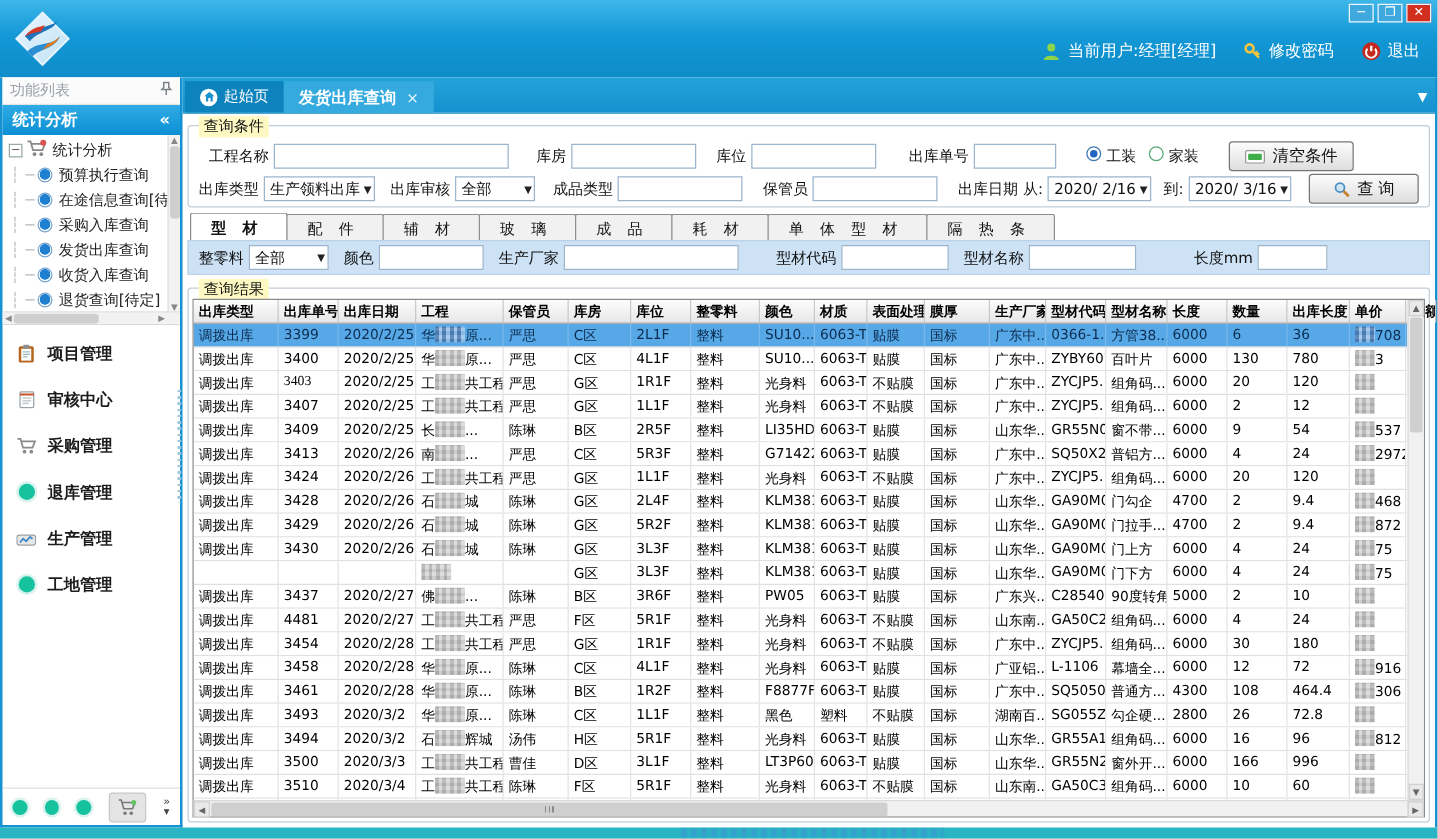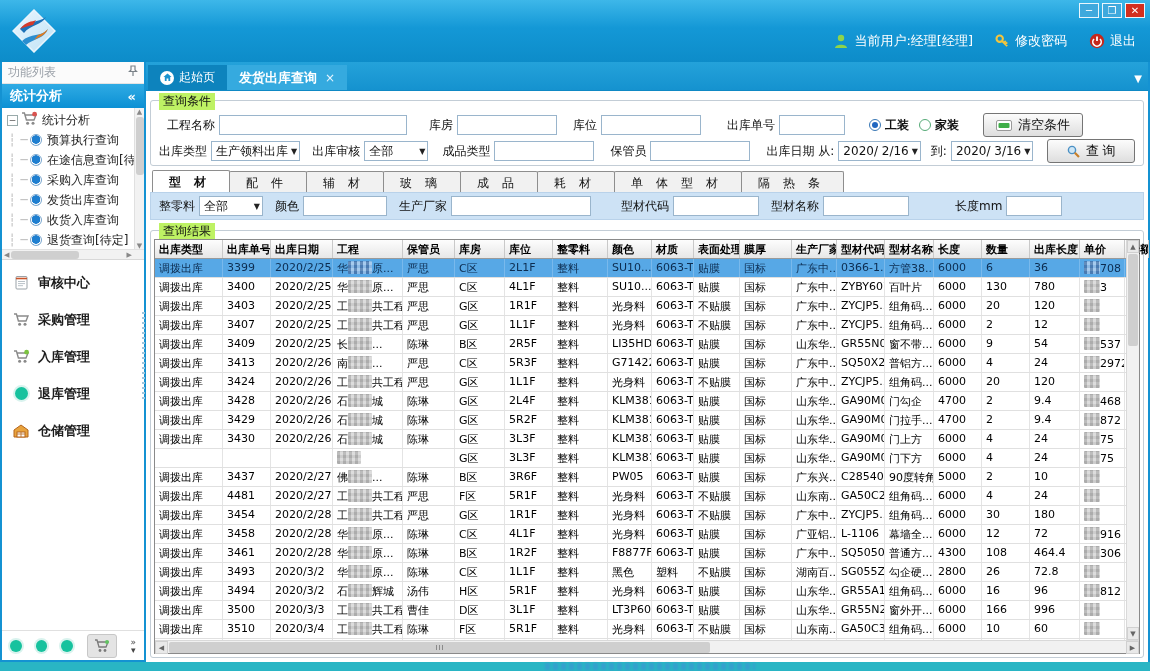--- a/index.html
+++ b/index.html
@@ -63,31 +63,31 @@
   .tab{height:25px;display:flex;align-items:center;padding:0 12px;color:#fff;font-size:12px;cursor:pointer;}
   .tab.home{background:#0d83bd;gap:5px;margin-left:2px;}
   .tab.active{background:#35aadf;font-weight:bold;font-size:13px;gap:8px;}
   .tab .x{font-weight:normal;color:#e8f6ff;font-size:12px;}
   .home-ic{width:14px;height:14px;border-radius:50%;background:#fff;display:inline-flex;align-items:center;justify-content:center;}
   .tab-overflow{position:absolute;right:6px;bottom:6px;color:#fff;font-size:10px;cursor:pointer;}
   .content{flex:1;background:#fff;padding:3px 4px 0 4px;display:flex;flex-direction:column;min-height:0;border-top:1px solid #0f89c4;}
 
   
   .groupbox{border:1px solid #c3cdd6;border-radius:3px;position:relative;}
-  .gb-label{position:absolute;top:-8px;left:8px;background:#bef264;padding:0 4px;font-size:12px;color:#111;}
+  .gb-label{position:absolute;top:-8px;left:8px;background:#fef9c3;padding:0 4px;font-size:12px;color:#111;}
 
   
   .query-box{height:66px;margin-top:6px;padding:12px 8px 4px 8px;flex:none;}
   .qrow{display:flex;align-items:center;height:24px;font-size:12px;color:#111;}
   .qrow label{margin-right:4px;white-space:nowrap;}
   .tbox{height:20px;border:1px solid #9ab5cc;background:#fff;}
   .dd{height:20px;border:1px solid #9ab5cc;background:#fff;display:flex;align-items:center;
     font-size:12px;padding:0 2px 0 4px;cursor:pointer;white-space:nowrap;}
   .dd .arr{margin-left:auto;font-size:8px;color:#222;padding-left:3px;}
-  .radio{display:inline-flex;align-items:center;gap:4px;margin-right:10px;cursor:pointer;font-weight:bold;}
+  .radio{display:inline-flex;align-items:flex-start;gap:4px;margin-right:10px;cursor:pointer;}
   .rdot{width:12px;height:12px;border-radius:50%;border:1px solid #5a7;background:#fff;position:relative;}
   .rdot.on{border-color:#3a78b5;}
   .rdot.on::after{content:"";position:absolute;inset:2px;border-radius:50%;background:#1f66c0;}
   .btn{height:24px;border:1px solid #757575;border-radius:3px;background:linear-gradient(180deg,#fcfcfc,#dedede);
     display:inline-flex;align-items:center;gap:6px;font-size:13px;padding:0 12px;cursor:pointer;color:#111;}
 
   
   .mat-tabs{display:flex;align-items:flex-end;height:22px;margin-top:4px;flex:none;padding-left:2px;}
   .mtab{height:21px;border:1px solid #8e8e8e;border-bottom:none;background:#f1f1f1;font-size:12px;color:#111;
     padding:3px 10px 0 16px;letter-spacing:13px;cursor:pointer;border-radius:2px 2px 0 0;margin-right:-1px;white-space:nowrap;}
@@ -256,64 +256,69 @@
         <div class="tree-hscroll">
           <span style="margin-left:2px">◀</span>
             <div class="thumb"></div>
             <div style="flex:1"></div>
             <span style="margin-right:12px">▶</span>
         </div>
       </div>
       <div class="menu" id="menu">
           <div class="menu-item">
             <span class="mi-icon">
+              <svg width="14" height="16" viewBox="0 0 14 16">
+     <rect x="1" y="2" width="12" height="13" rx="1.5" fill="#b5651d"></rect>
+     <rect x="3" y="4" width="8" height="9.5" fill="#fff"></rect>
+     <rect x="4.5" y="0.8" width="5" height="3" rx="1" fill="#8a8f94"></rect>
+     <path d="M4.2 6.5 H10 M4.2 8.5 H10 M4.2 10.5 H8" stroke="#9bb" stroke-width="0.9"></path>
+              </svg>
+            </span>
+    <span>项目管理</span>
+          </div>
+          <div class="menu-item">
+            <span class="mi-icon">
               <svg width="13" height="15" viewBox="0 0 13 15">
      <rect x="1" y="1.5" width="11" height="12.5" rx="1" fill="#fff" stroke="#9aa2a8"></rect>
      <path d="M1 3.5 H12" stroke="#c9542a" stroke-width="1.6"></path>
      <path d="M3 6.5 H10 M3 8.6 H10 M3 10.7 H8" stroke="#b9c2c8" stroke-width="1"></path>
               </svg>
             </span>
     <span>审核中心</span>
           </div>
           <div class="menu-item">
             <span class="mi-icon">
               <svg width="17" height="15" viewBox="0 0 17 15">
   <path d="M1 2 H3.4 L5.4 9 H13 L15 4 H4.2" fill="none" stroke="#8a8a8a" stroke-width="1.4"></path>
   <circle cx="6.6" cy="12.3" r="1.5" fill="#8a8a8a"></circle>
                 <circle cx="12" cy="12.3" r="1.5" fill="#8a8a8a"></circle>
   </svg>
             </span>
     <span>采购管理</span>
           </div>
           <div class="menu-item">
             <span class="mi-icon">
-              <svg width="17" height="15" viewBox="0 0 17 15">
-  <path d="M1 2 H3.4 L5.4 9 H13 L15 4 H4.2" fill="none" stroke="#8a8a8a" stroke-width="1.4"></path>
-  <circle cx="6.6" cy="12.3" r="1.5" fill="#8a8a8a"></circle>
-                <circle cx="12" cy="12.3" r="1.5" fill="#8a8a8a"></circle>
-  <circle cx="13.6" cy="3.2" r="2.4" fill="#7cc340"></circle>
+              <span class="ic-dot"></span>
+            </span>
+    <span>退库管理</span>
+          </div>
+          <div class="menu-item">
+            <span class="mi-icon">
+              <svg width="16" height="12" viewBox="0 0 16 12">
+     <rect x="0.5" y="3" width="15" height="8" rx="2" fill="#e7e7e7" stroke="#9aa2a8"></rect>
+     <path d="M3 9 L5.5 6 L8 8 L11 4.5 L13 6" stroke="#3f87c9" stroke-width="1.4" fill="none"></path>
               </svg>
             </span>
-    <span>入库管理</span>
+    <span>生产管理</span>
           </div>
           <div class="menu-item">
             <span class="mi-icon">
               <span class="ic-dot"></span>
             </span>
-    <span>退库管理</span>
-          </div>
-          <div class="menu-item">
-            <span class="mi-icon">
-              <svg width="16" height="14" viewBox="0 0 16 14">
-     <path d="M1 6 L8 1 L15 6 V13 H1 Z" fill="#e8a33d" stroke="#b5651d"></path>
-     <rect x="4" y="8" width="8" height="5" fill="#fff" stroke="#b5651d"></rect>
-     <path d="M4 10 H12 M8 8 V13" stroke="#b5651d" stroke-width="0.8"></path>
-              </svg>
-            </span>
-    <span>仓储管理</span>
+    <span>工地管理</span>
           </div>
         </div>
       <div class="dock">
         <span class="ic-dot"></span>
         <span class="ic-dot"></span>
         <span class="ic-dot"></span>
         <div class="dock-btn">
           <svg width="16" height="14" viewBox="0 0 16 14">
             <path d="M1 1 H3 L5 8 H12 L14 3 H4" fill="none" stroke="#7a7a7a" stroke-width="1.3"></path>
             <circle cx="6" cy="11.5" r="1.4" fill="#7a7a7a"></circle>
@@ -508,21 +513,21 @@
                       <div class="td" style="width: 48px;">ZYBY607</div>
                       <div class="td" style="width: 49px;">百叶片</div>
                       <div class="td" style="width: 48px;">6000</div>
                       <div class="td" style="width: 48px;">130</div>
                       <div class="td" style="width: 50px;">780</div>
                       <div class="td" style="width: 45px;"><span class="mosaic" style="width:16px"></span>3</div>
                       <div class="td" style="width: 24px;">535</div>
                     </div>
                     <div class="grow">
                       <div class="td" style="width: 68px;">调拨出库</div>
-                      <div class="td" style="width: 48px;">3403</div>
+                      <div class="td" style="width: 48px; font-family: Liberation Serif, serif;">3403</div>
                       <div class="td" style="width: 62px;">2020/2/25</div>
                       <div class="td" style="width: 70px;">工<span class="mosaic" style="width:24px"></span>共工程</div>
                       <div class="td" style="width: 52px;">严思</div>
                       <div class="td" style="width: 50px;">G区</div>
                       <div class="td" style="width: 48px;">1R1F</div>
                       <div class="td" style="width: 55px;">整料</div>
                       <div class="td" style="width: 44px;">光身料</div>
                       <div class="td" style="width: 42px;">6063-T5</div>
                       <div class="td" style="width: 46px;">不贴膜</div>
                       <div class="td" style="width: 52px;">国标</div>

